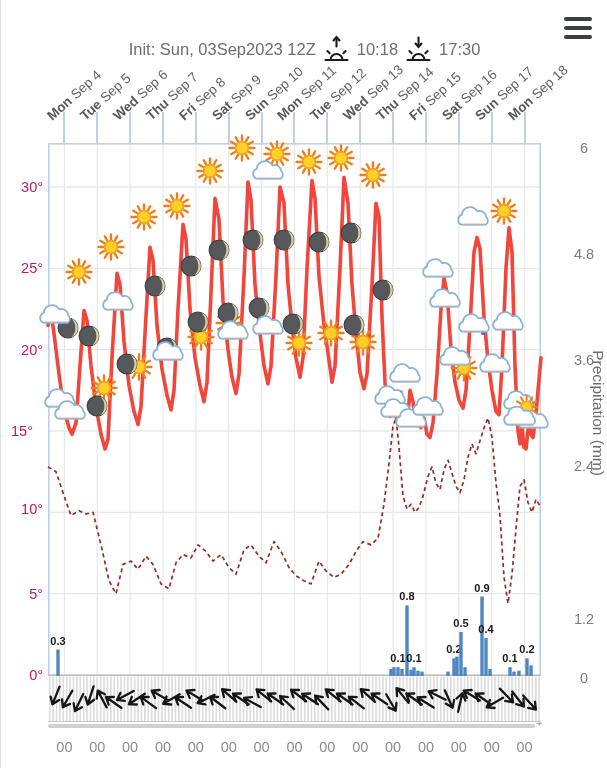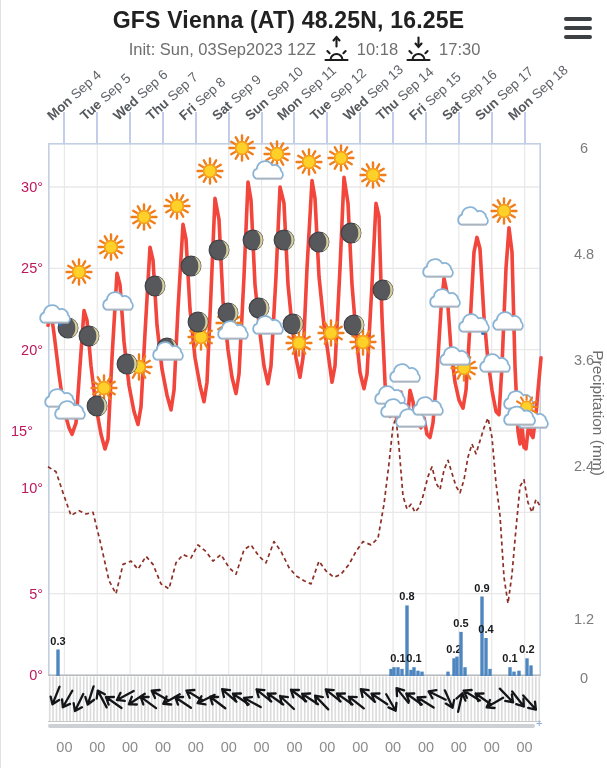--- a/index.html
+++ b/index.html
@@ -30,21 +30,20 @@
   .scrollbar{position:absolute;left:47px;top:724px;width:487px;height:4px;background:#cdd0d4;
         border-radius:2px;z-index:2;}
   .scroll-plus{position:absolute;left:535px;top:717px;font-size:11px;color:#86abdc;z-index:2;}
   #overlay{position:absolute;left:0;top:0;width:607px;height:768px;pointer-events:none;}
 </style>
 </head>
 <body>
 
 <div class="page">
 
-  <div class="hdr-title">GFS Vienna (AT) 48.25N, 16.25E</div>
 
   <div class="hdr-sub">
     <span>Init: Sun, 03Sep2023 12Z</span>
     <span>
       <svg width="27" height="30" viewBox="0 0 27 30">
         <g stroke="#1b1b1b" stroke-width="2.1" fill="none" stroke-linecap="round">
           <line x1="2.5" y1="26" x2="24.5" y2="26"></line>
           <path d="M7.5,26 a6,6 0 0 1 12,0"></path>
           <line x1="6.6" y1="19.2" x2="4.4" y2="17"></line>
           <line x1="20.4" y1="19.2" x2="22.6" y2="17"></line>
@@ -73,21 +72,21 @@
     <span></span>
     <span></span>
     <span></span>
   </div>
 
   <div id="overlay">
       <div class="axis-l" style="position: absolute; top: 178.02px;">30°</div>
       <div class="axis-l" style="position: absolute; top: 259.35px;">25°</div>
       <div class="axis-l" style="position: absolute; top: 340.68px;">20°</div>
       <div class="axis-l" style="position: absolute; top: 422.01px; text-align: center;">15°</div>
-      <div class="axis-l" style="position: absolute; top: 479px;">10°</div>
+      <div class="axis-l" style="position: absolute; top: 500px;">10°</div>
       <div class="axis-l" style="position: absolute; top: 584.67px;">5°</div>
       <div class="axis-l" style="position: absolute; top: 666px;">0°</div>
       <div class="axis-r" style="position: absolute; top: 139.2px;">6</div>
       <div class="axis-r" style="position: absolute; top: 245.16px;">4.8</div>
       <div class="axis-r" style="position: absolute; top: 351.12px;">3.6</div>
       <div class="axis-r" style="position: absolute; top: 457.08px;">2.4</div>
       <div class="axis-r" style="position: absolute; top: 563.04px; margin-top: 47px;">1.2</div>
       <div class="axis-r" style="position: absolute; top: 669px;">0</div>
       <div class="day-tick" style="position: absolute; left: 62.4px; top: 112px; height: 31px;"></div>
       <div class="day-label" style="left: 54.4px; top: 108px;"><b>Mon</b><span>Sep 4</span></div>

